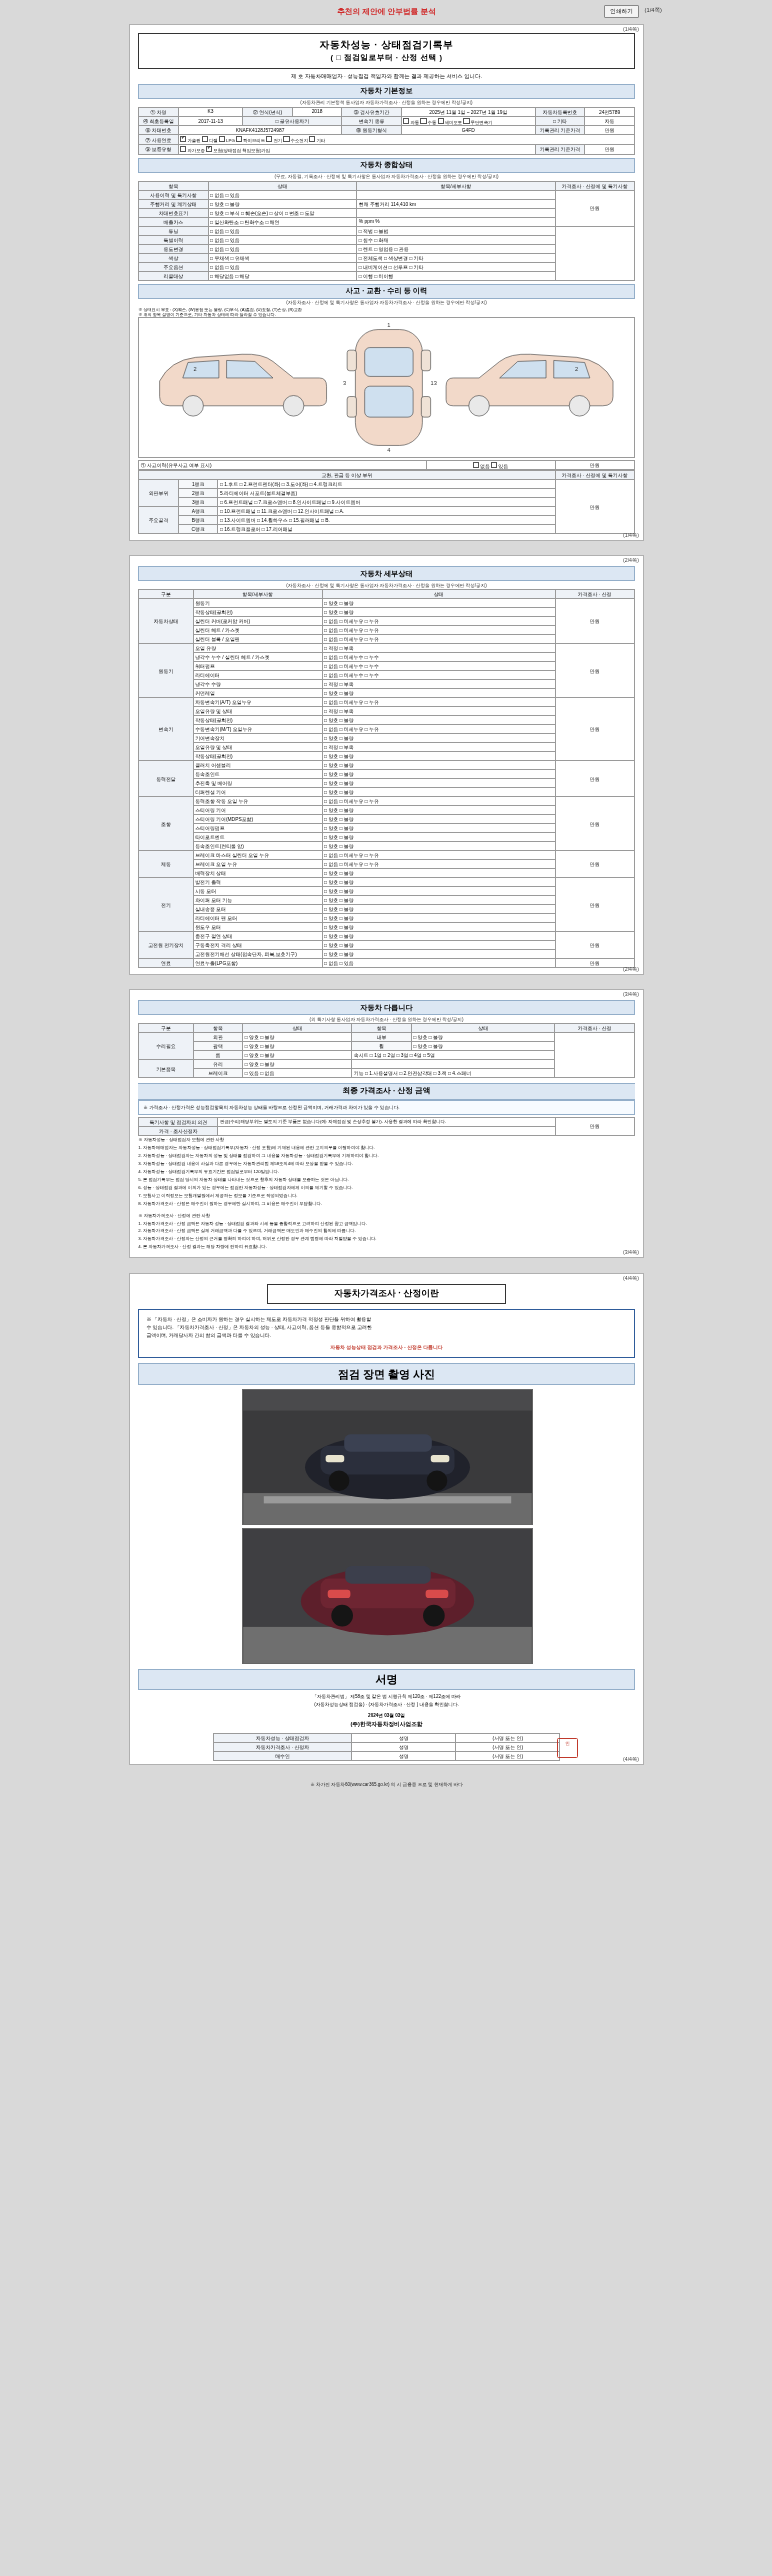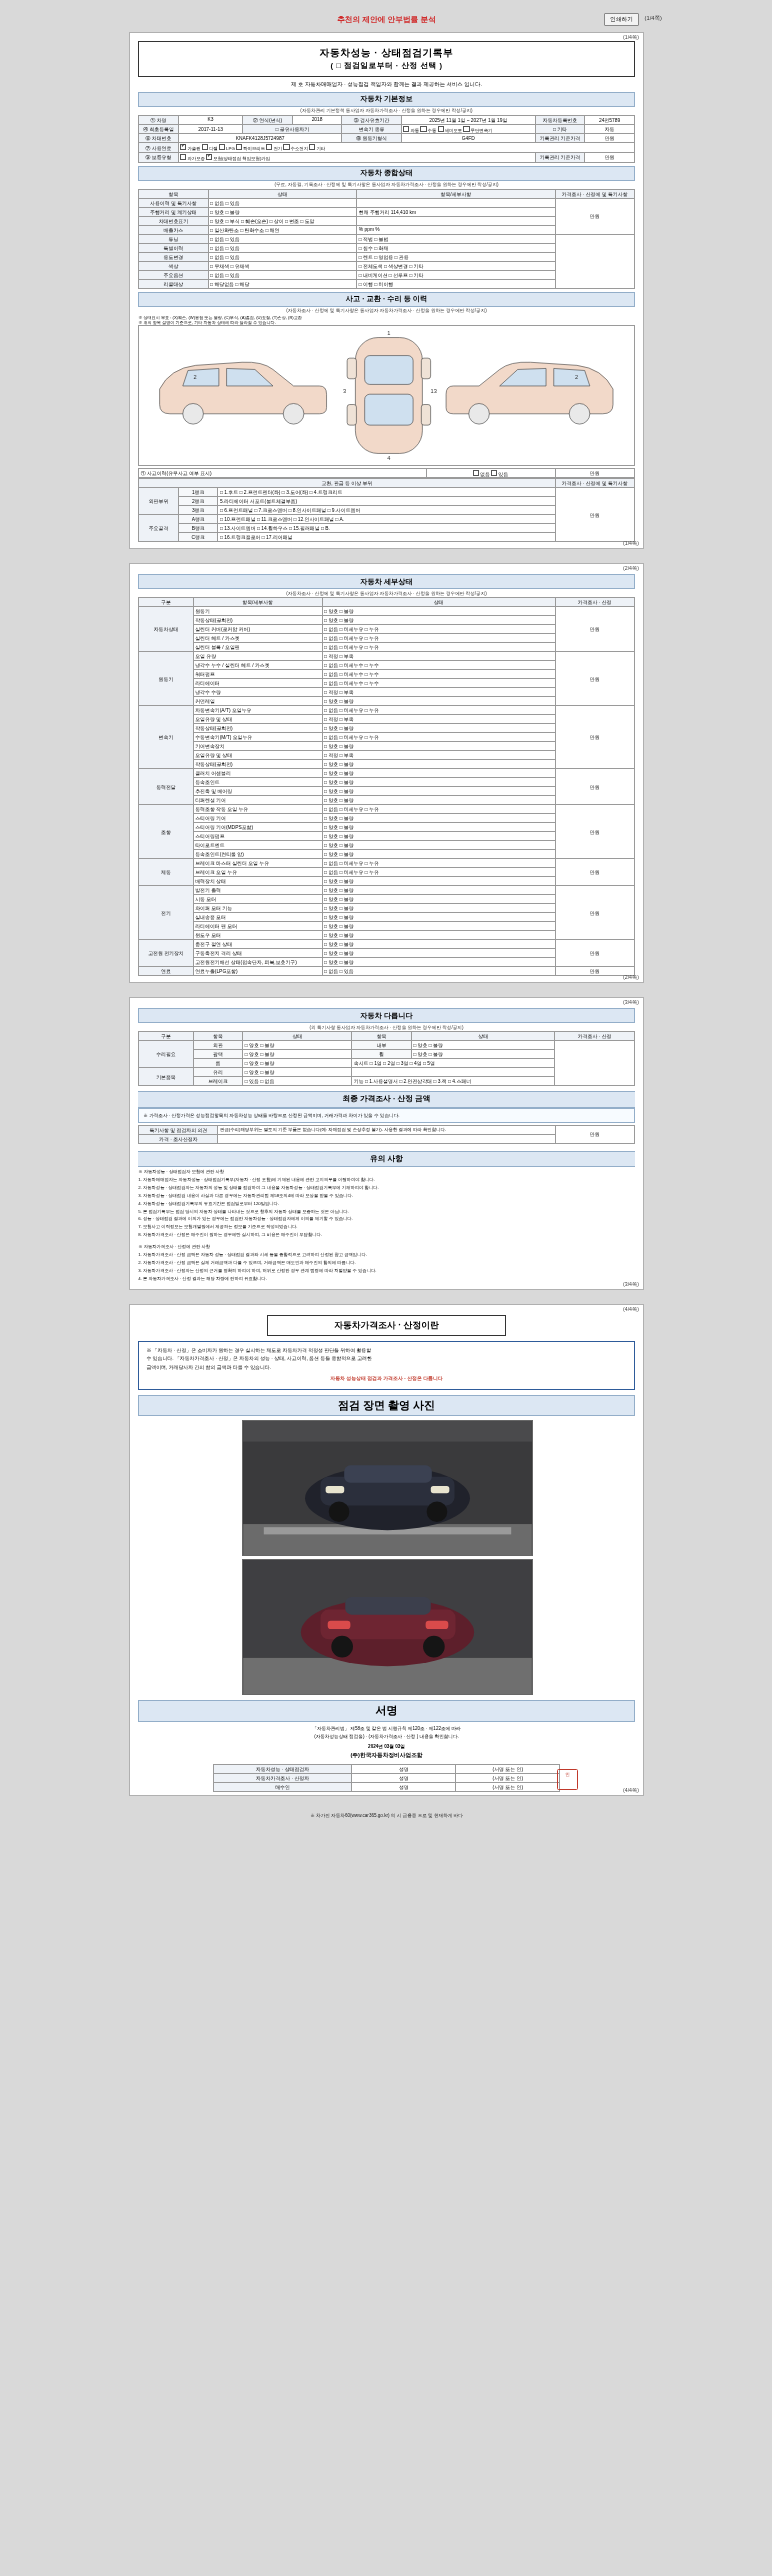--- a/index.html
+++ b/index.html
@@ -1,17 +1,17 @@
 <!DOCTYPE html>
 <html lang="ko" style="font-size:8.2px"><head>
 <meta charset="utf-8">
 <style>
   html,body{margin:0;padding:0;background:#d9d9d9;font-family:"Liberation Sans",sans-serif;}
   body{width:773px;}
-  .page{width:773px;margin:8px auto;}
+  .page{width:773px;margin:0 auto;}
   .topbar{height:24px;display:flex;align-items:center;justify-content:center;position:relative;background:#d9d9d9;}
   .topbar .title{color:#d02b2b;font-size:7.7px;font-weight:bold;}
   .topbar .btn{position:absolute;right:134px;top:5.2px;border:0.5px solid #888;background:#f3f3f3;font-size:5.7px;padding:1.5px 5.2px;border-radius:1px;}
   .topbar .pageno{position:absolute;right:111px;top:7.2px;font-size:5.7px;color:#333;}
   .sheet{width:515px;margin:0 auto 14.4px auto;background:#fff;border:0.5px solid #b0b0b0;padding:7.2px 8.2px 5.2px 8.2px;box-sizing:border-box;position:relative;}
   .sheet .pnum{position:absolute;right:4.1px;bottom:1px;font-size:5.2px;color:#444;}
   .sheet .pnum-top{position:absolute;right:4.1px;top:1px;font-size:5.2px;color:#444;}
   .maintitle{text-align:center;font-size:9.8px;font-weight:bold;letter-spacing:0.5px;line-height:1.5;border:0.5px solid #333;padding:3.6px 0;margin:1px 0 4.1px 0;}
   .maintitle .sub{font-size:7.7px;}
   .lawline{font-size:5.4px;text-align:center;margin:2.1px 0 4.1px 0;}
@@ -605,21 +605,20 @@
         <td class="l sm">판금(수리)해당부위는 별도의 기준 부품은 없습니다(예: 차체점검 및 손상추정 불가). 사용한 결과에 따라 확인합니다.</td>
         <td class="c" rowspan="2">만원</td>
       </tr>
       <tr>
         <td class="lbl">가격 · 조사산정자</td>
         <td class="l">&nbsp;</td>
       </tr>
     </tbody>
       </table>
 
-    <div class="priceTitle" style="margin-top:7.2px">유의 사항</div>
     <div class="notes">
       <p>※ 자동차성능 · 상태점검자 보험에 관한 사항</p>
       <p>1. 자동차매매업자는 자동차성능 · 상태점검기록부(자동차 · 산정 포함)에 기재된 내용에 관한 고지의무를 이행하여야 합니다.</p>
       <p>2. 자동차성능 · 상태점검자는 자동차의 성능 및 상태를 점검하여 그 내용을 자동차성능 · 상태점검기록부에 기재하여야 합니다.</p>
       <p>3. 자동차성능 · 상태점검 내용이 사실과 다른 경우에는 자동차관리법 제58조의4에 따라 보상을 받을 수 있습니다.</p>
       <p>4. 자동차성능 · 상태점검기록부의 유효기간은 점검일로부터 120일입니다.</p>
       <p>5. 본 점검기록부는 점검 당시의 자동차 상태를 나타내는 것으로 향후의 자동차 상태를 보증하는 것은 아닙니다.</p>
       <p>6. 성능 · 상태점검 결과에 이의가 있는 경우에는 점검한 자동차성능 · 상태점검자에게 이의를 제기할 수 있습니다.</p>
       <p>7. 보험사고 이력정보는 보험개발원에서 제공하는 정보를 기준으로 작성되었습니다.</p>
       <p>8. 자동차가격조사 · 산정은 매수인이 원하는 경우에만 실시하며, 그 비용은 매수인이 부담합니다.</p>

